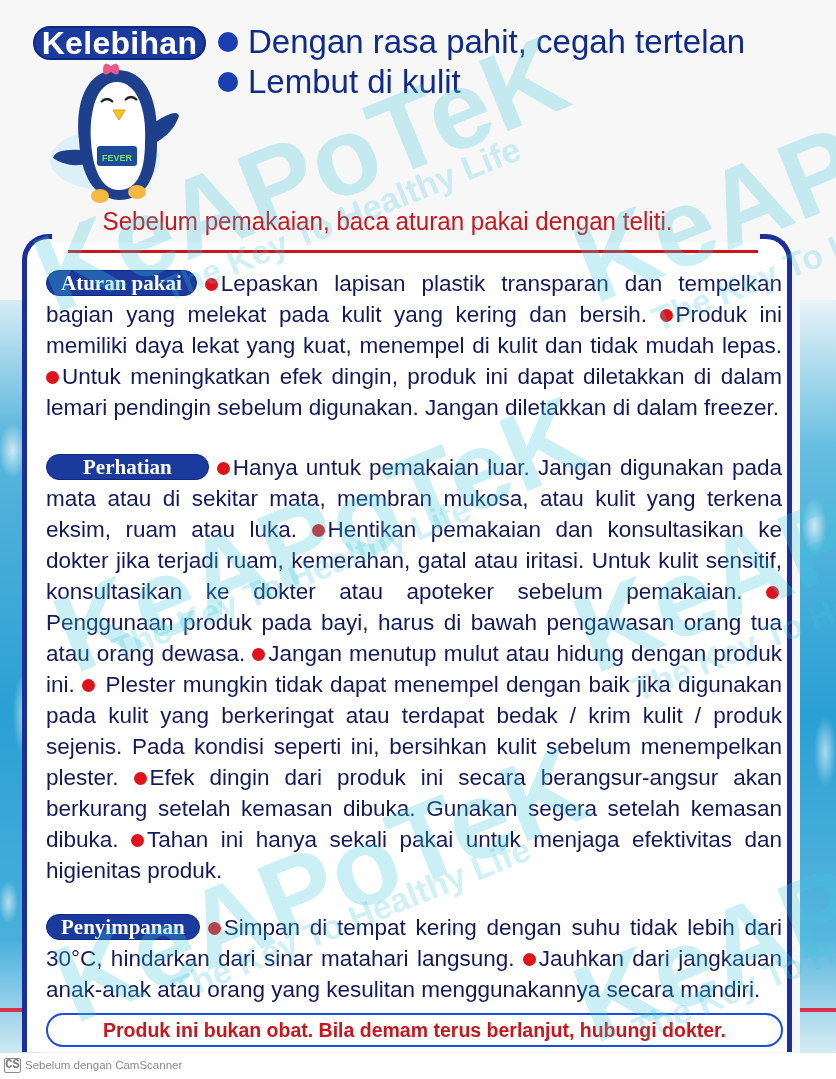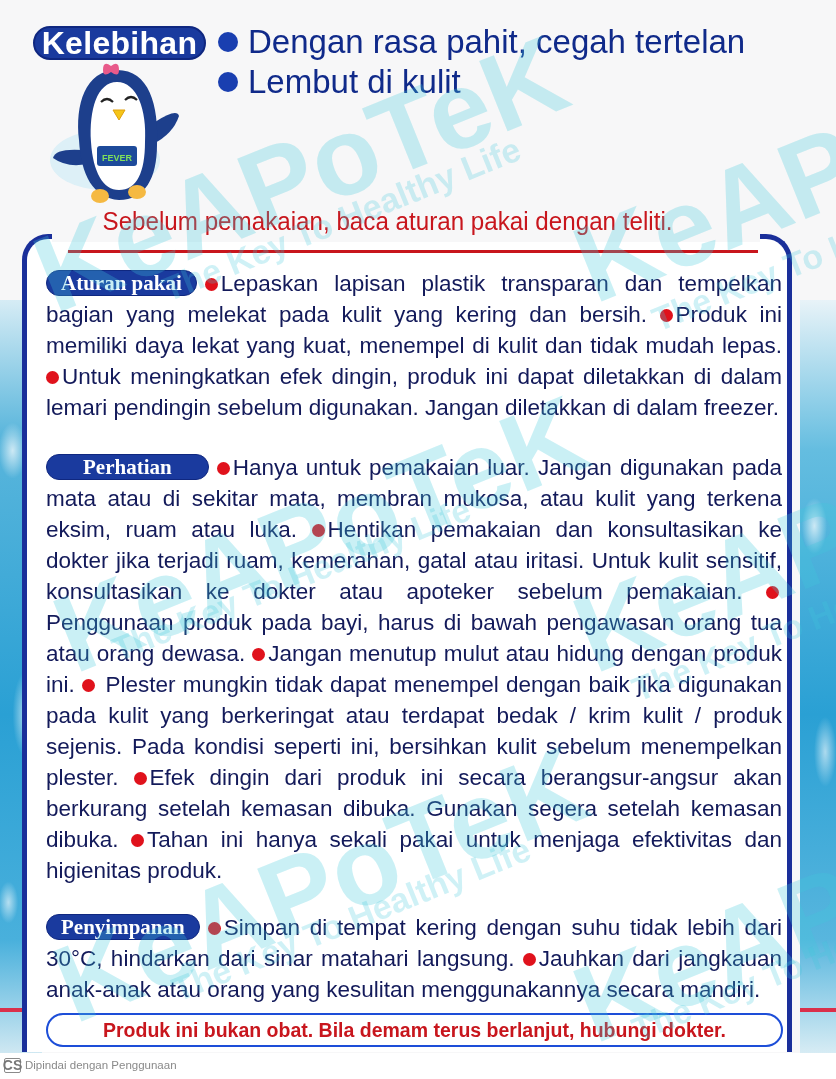--- a/index.html
+++ b/index.html
@@ -100,22 +100,22 @@
   .wm { position:absolute; pointer-events:none; font-weight:bold; white-space:nowrap; }
   .wm-big { color:rgba(64,200,220,0.28); font-size:110px; transform:rotate(-22deg); }
   .wm-small { color:rgba(64,200,220,0.25); font-size:34px; transform:rotate(-22deg); }
 
   .camscanner {
     position:absolute; left:4px; top:1056px; height:18px; display:flex; align-items:center;
     color:#8a8a8a; font-size:11.5px;
   }
   .cs-logo {
     width:17px; height:15px; background:#fff; border:1.5px solid #8a8a8a; border-radius:2px;
-    font-size:14px; font-weight:bold; color:#777; display:flex; align-items:center; justify-content:center;
-    margin-right:4px; box-sizing:border-box;
+    font-size:12px; font-weight:bold; color:#777; display:flex; align-items:center; justify-content:center;
+    margin-right:4px; box-sizing:border-box;font-family:Liberation Mono, monospace;
   }
 </style>
 </head>
 <body>
 
 <div class="scan">
 
   <div class="side-left">
       <div class="stripe"></div>
     </div>
@@ -189,14 +189,14 @@
   <div class="wm wm-big" style="left:560px; top:470px;">KeAPoTeK</div>
   <div class="wm wm-small" style="left:620px; top:600px;">The Key To Healthy Life</div>
   <div class="wm wm-big" style="left:40px; top:820px;">KeAPoTeK</div>
   <div class="wm wm-small" style="left:160px; top:900px;">The Key To Healthy Life</div>
   <div class="wm wm-big" style="left:560px; top:840px;">KeAPoTeK</div>
   <div class="wm wm-small" style="left:620px; top:940px;">The Key To Healthy Life</div>
 </div>
 
 <div class="camscanner">
   <span class="cs-logo">CS</span>
-  <span>Dipindai dengan Penggunaan</span>
+  <span>Sebelum dengan CamScanner</span>
 </div>
 
 </body></html>

